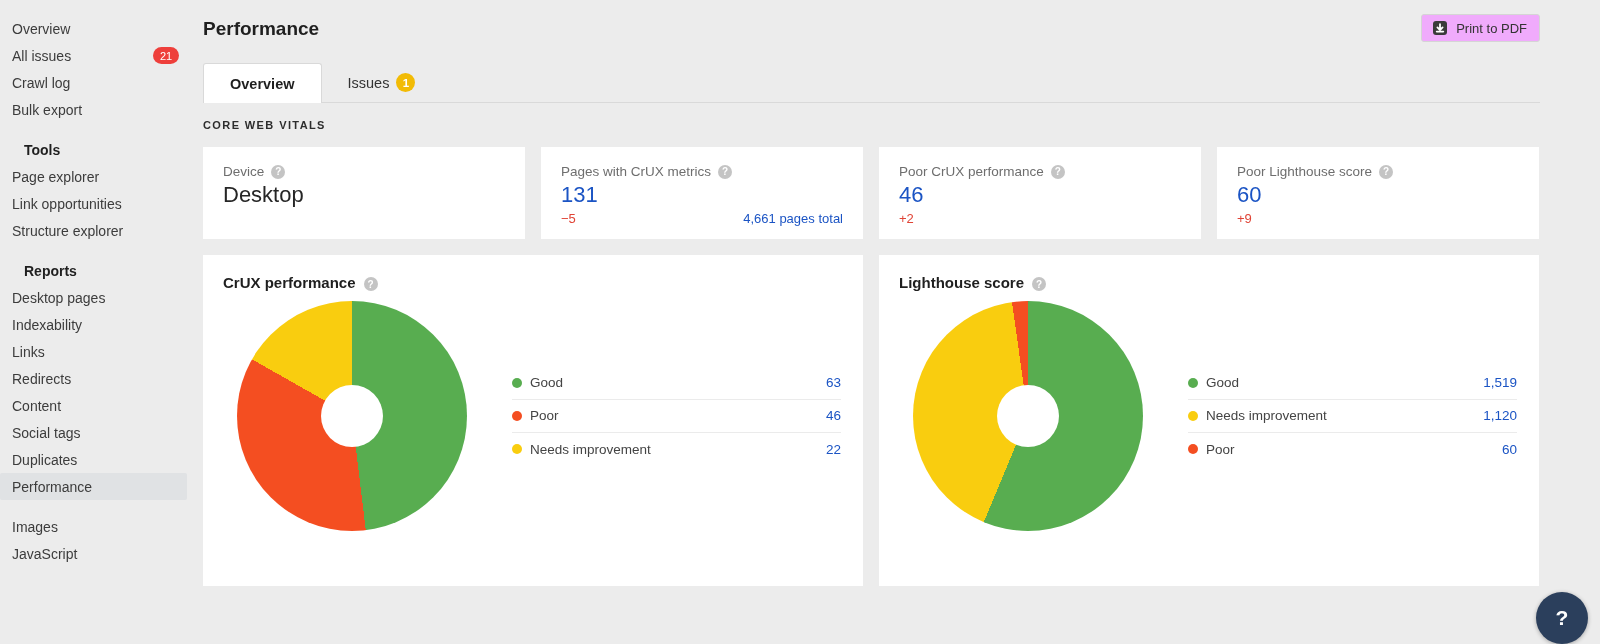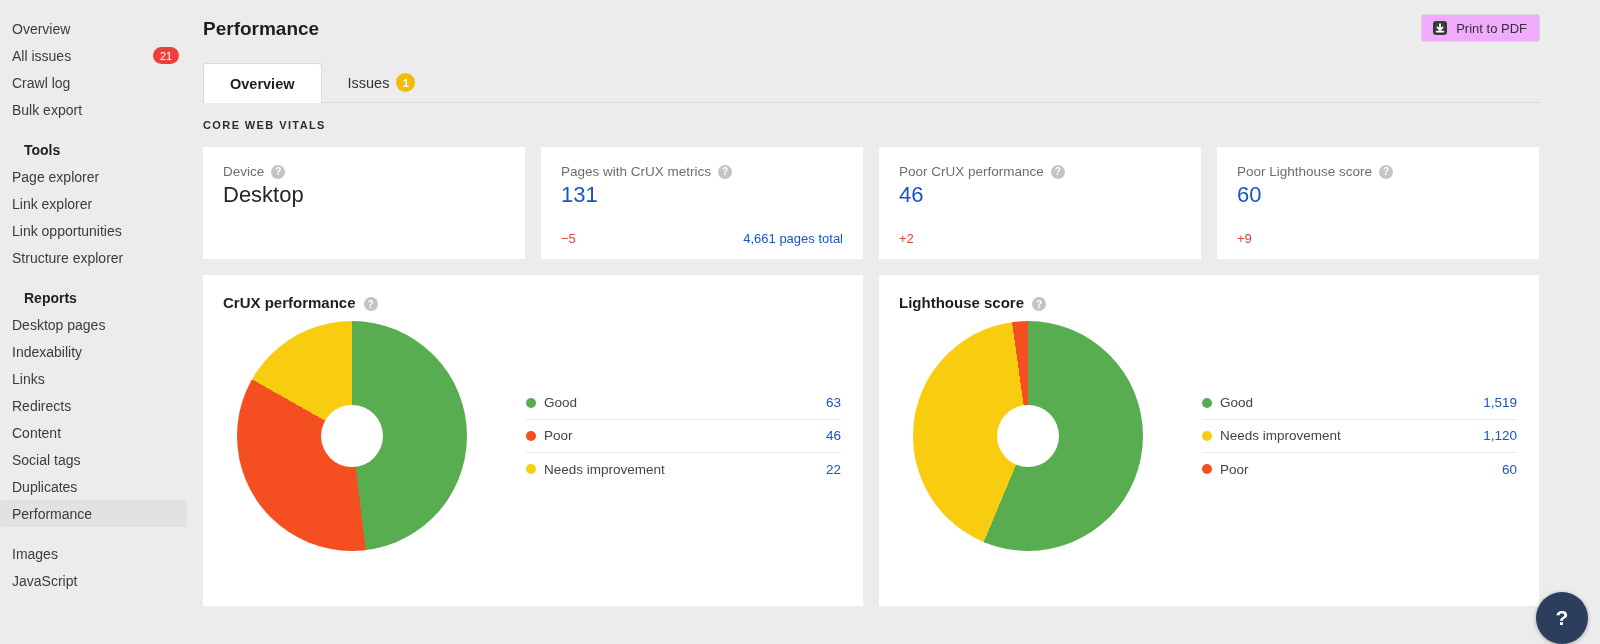--- a/index.html
+++ b/index.html
@@ -41,34 +41,34 @@
   .section-label { margin-top:16px; font-size:11px; font-weight:bold; letter-spacing:1.4px;
     color:#2d2d2d; }
 
   
   .qicon { width:14px; height:14px; border-radius:50%; background:#c4c4c4; color:#fff;
     font-size:10px; font-weight:bold; display:inline-flex; align-items:center; justify-content:center;
     cursor:pointer; flex:0 0 auto; }
 
   
   .stat-row { display:flex; gap:16px; margin-top:16px; }
-  .stat-card { background:#fff; width:322px; height:112px; padding:17px 20px 13px;
+  .stat-card { background:#fff; width:322px; height:92px; padding:17px 20px 13px;
     display:flex; flex-direction:column; }
   .stat-label { display:flex; align-items:center; gap:7px; font-size:13.5px; color:#6e6e6e; }
   .stat-value { font-size:22px; margin-top:3px; color:#262626; line-height:1.2; }
   .stat-value.blue { color:#1b54c4; cursor:pointer; }
   .stat-bottom { margin-top:auto; display:flex; justify-content:space-between; align-items:flex-end; }
   .delta { font-size:13px; color:#e04335; }
   .extra-link { font-size:13px; color:#1b54c4; cursor:pointer; }
 
   
   .chart-row { display:flex; gap:16px; margin-top:16px; }
   .chart-card { background:#fff; width:660px; height:331px; padding:19px 20px; }
   .chart-title { display:flex; align-items:flex-end; gap:8px; font-size:15px; font-weight:bold; color:#1f1f1f; }
-  .chart-body { display:flex; align-items:center; margin-top:10px;gap:14px; }
+  .chart-body { display:flex; align-items:center; margin-top:10px; }
   .donut-wrap { width:230px; height:230px; margin-left:14px; position:relative; flex:0 0 auto; }
   .donut { width:230px; height:230px; border-radius:50%; }
   .donut-hole { position:absolute; left:50%; top:50%; width:62px; height:62px;
     margin:-31px 0 0 -31px; background:#fff; border-radius:50%; }
   .legend { flex:1; margin-left:45px; margin-right:2px; }
   .legend-row { display:flex; align-items:center; justify-content:space-between;
     height:33px; border-bottom:1px solid #ebebeb; }
   .legend-row:last-child { border-bottom:0; }
   .legend-label { display:flex; align-items:center; gap:8px; font-size:13.5px; color:#444; }
   .dot { width:10px; height:10px; border-radius:50%; flex:0 0 auto; }
@@ -97,23 +97,20 @@
     </div>
     <div class="sb-item">
       <span>Bulk export</span>
     </div>
   </div>
 
   <div class="sb-group">
     <div class="sb-header">Tools</div>
     <div class="sb-item">
       <span>Page explorer</span>
-    </div>
-    <div class="sb-item">
-      <span>Link explorer</span>
     </div>
     <div class="sb-item">
       <span>Link opportunities</span>
     </div>
     <div class="sb-item">
       <span>Structure explorer</span>
     </div>
   </div>
 
   <div class="sb-group">

